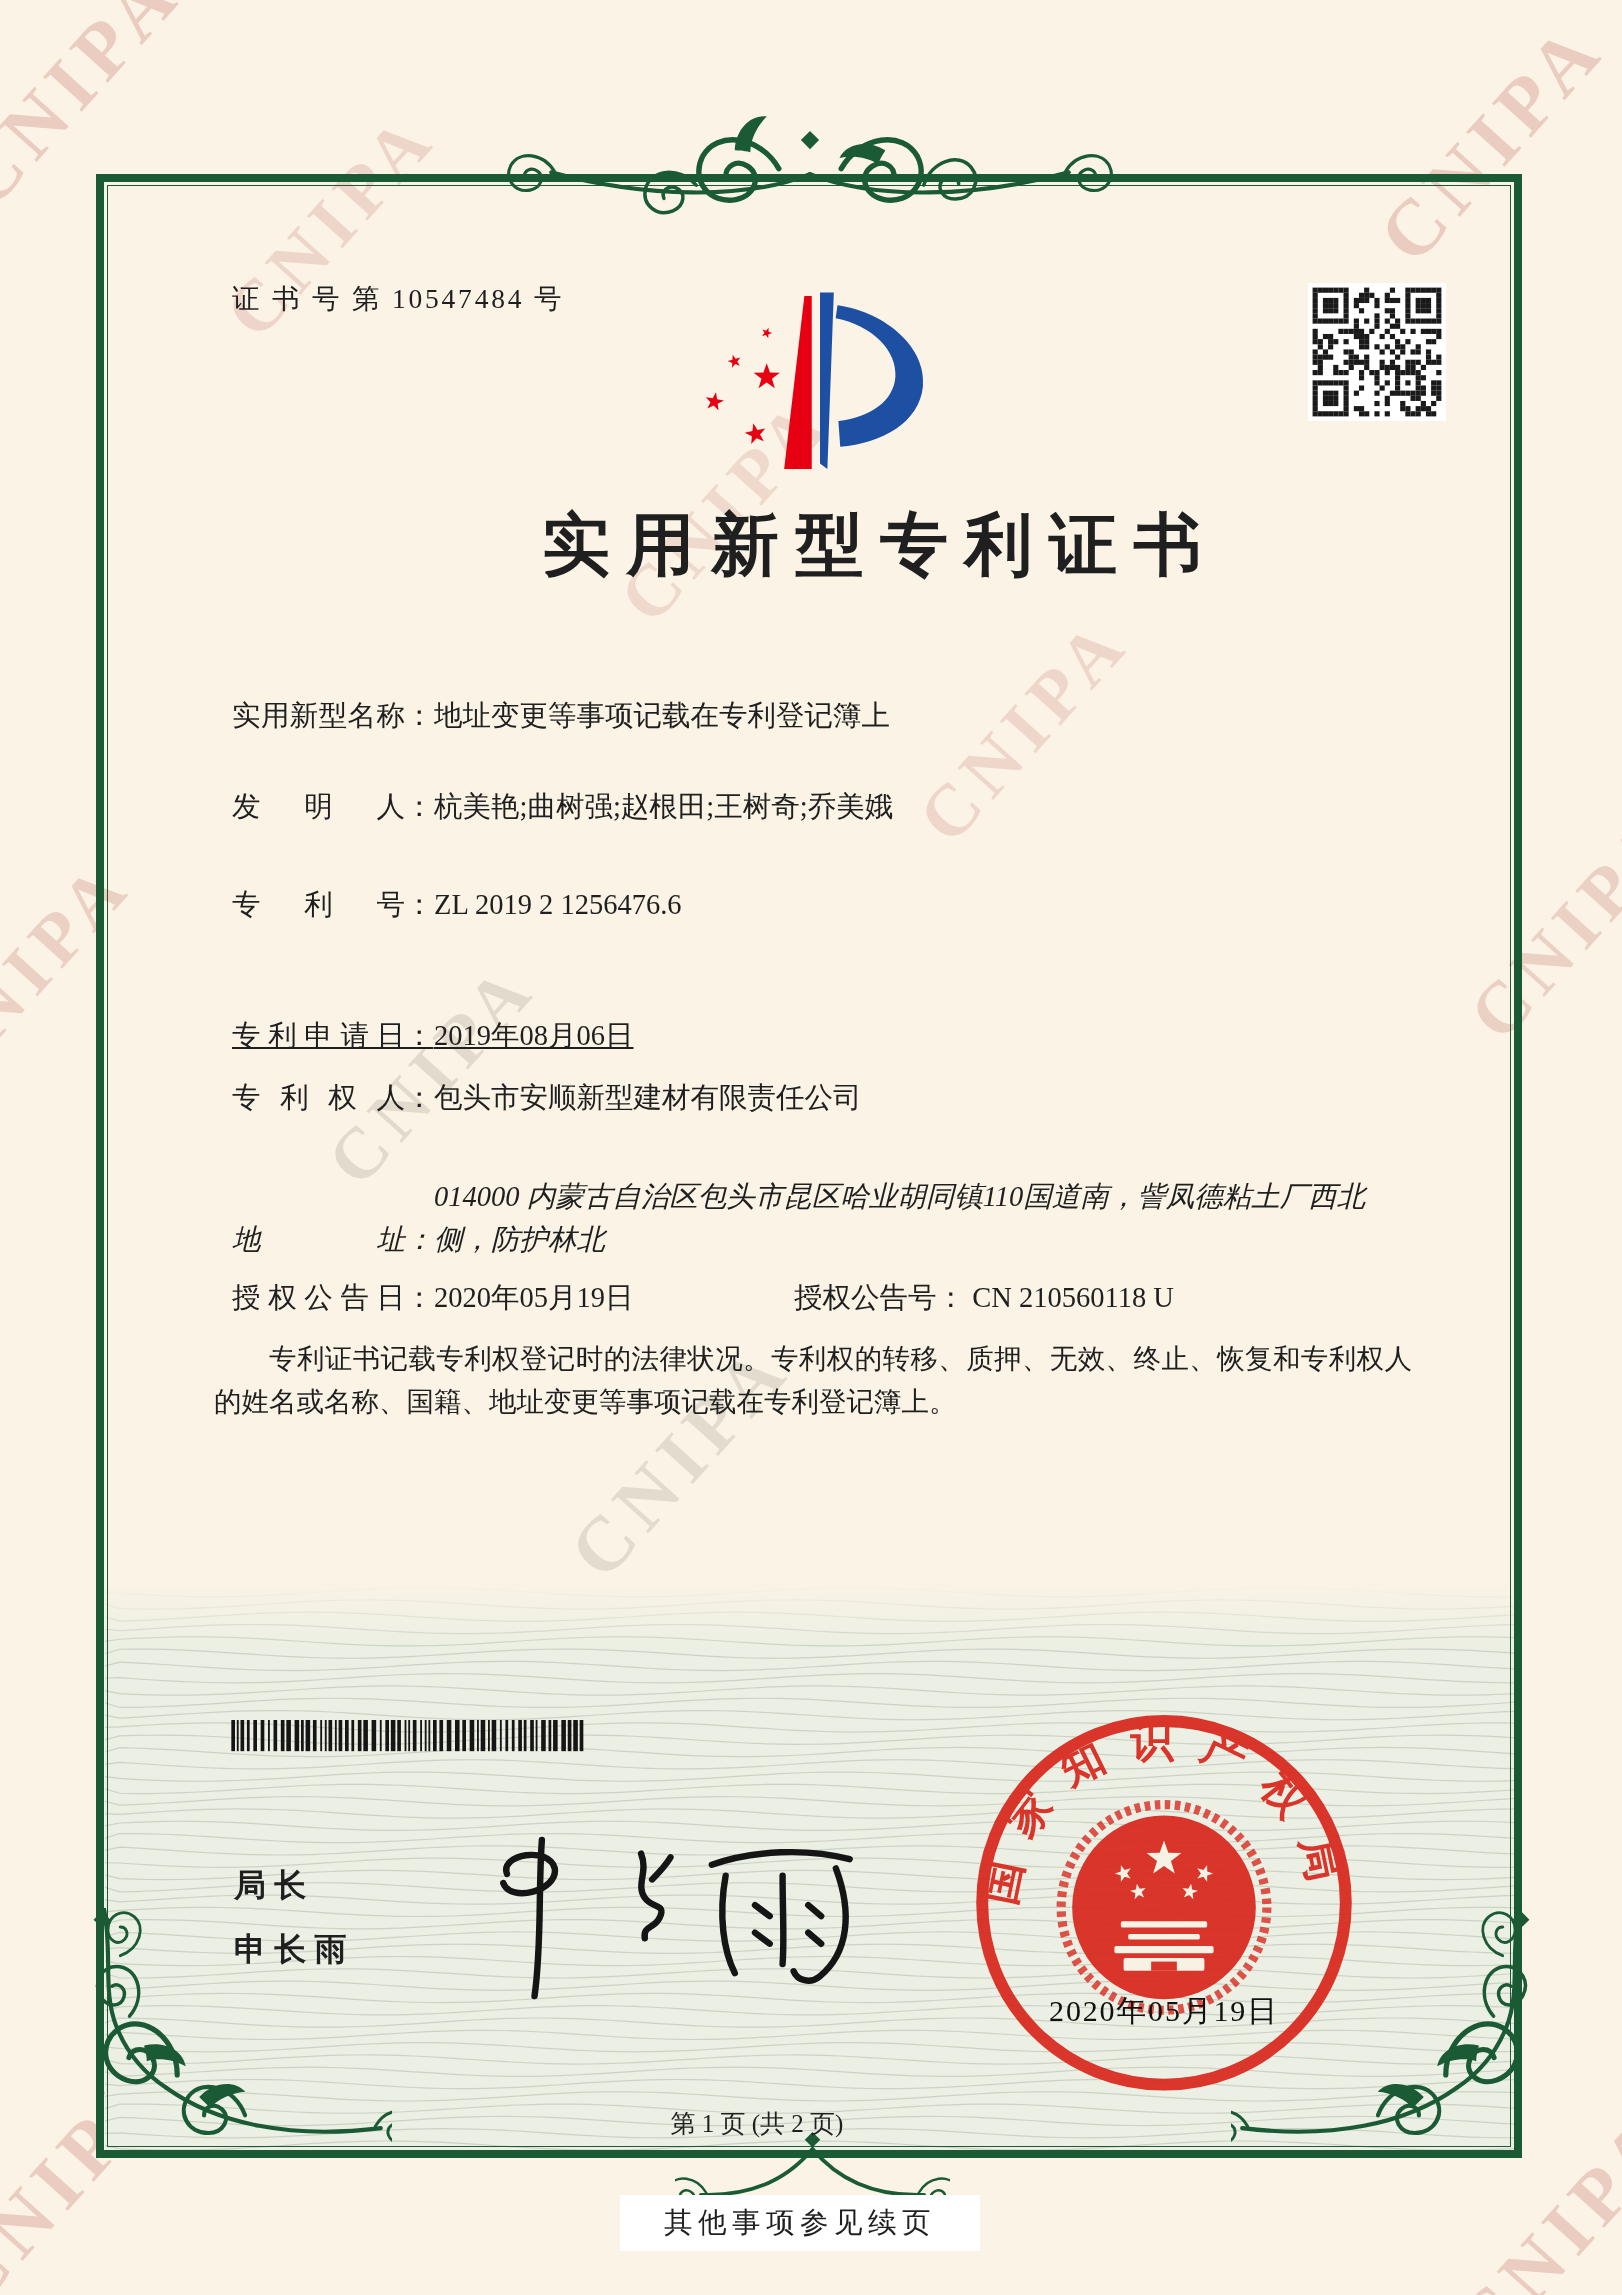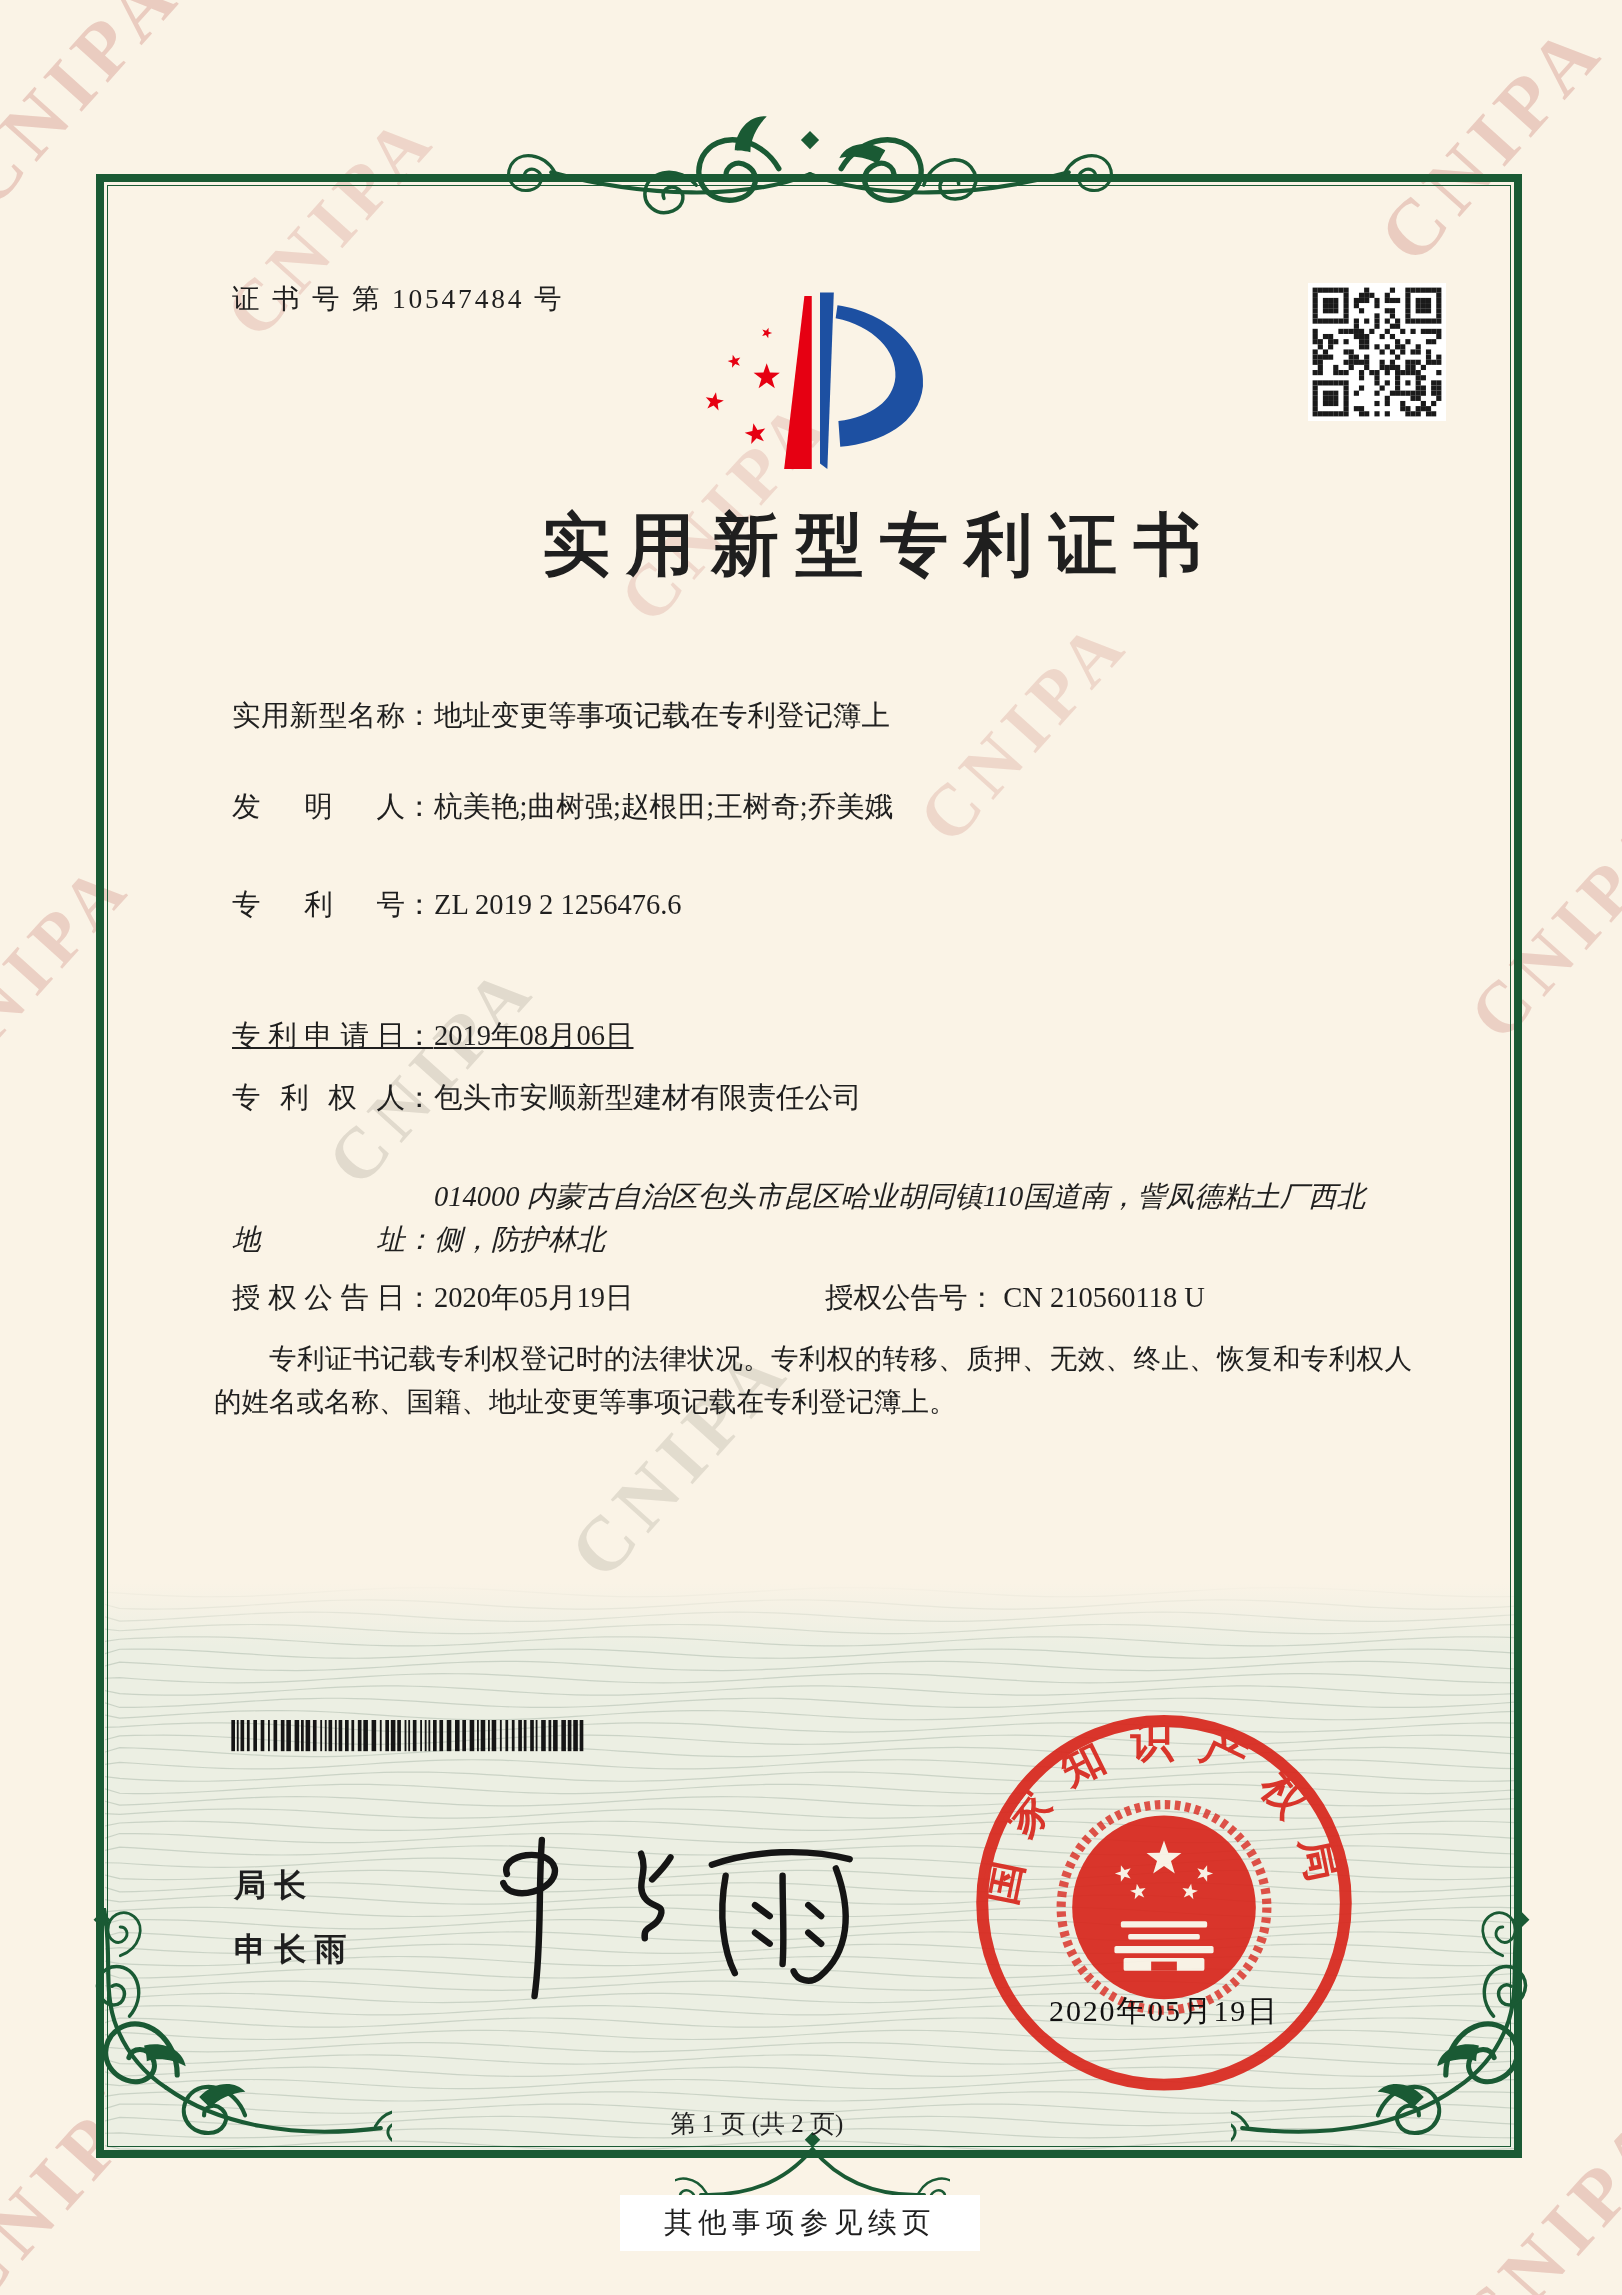--- a/index.html
+++ b/index.html
@@ -40,21 +40,21 @@
   }
   
   #fields{position:absolute;inset:0;z-index:5;}
   .field-row{
     position:absolute;left:232px;width:1186px;display:flex;align-items:flex-end;
     font-size:28.5px;line-height:43px;
   }
   .field-label{width:173px;text-align:justify;text-align-last:justify;text-justify:inter-character;flex:none;}
   .field-colon{width:29px;flex:none;}
   .field-value{flex:1;}
-  .field-extra{position:absolute;left:593px;top:0;white-space:nowrap;}
+  .field-extra{position:absolute;left:562px;top:0;white-space:nowrap;}
   .field-extra span{font-size:28.5px;}
   
   #body-paragraphs{position:absolute;left:214px;top:1337px;width:1198px;z-index:5;}
   #body-paragraphs p{
     margin:0;text-indent:2em;font-size:27.5px;line-height:43px;
     text-align:justify;text-justify:inter-ideograph;
   }
   #body-paragraphs p + p{margin-top:13px;}
   
   #barcode{position:absolute;left:231px;top:1720px;z-index:5;}

